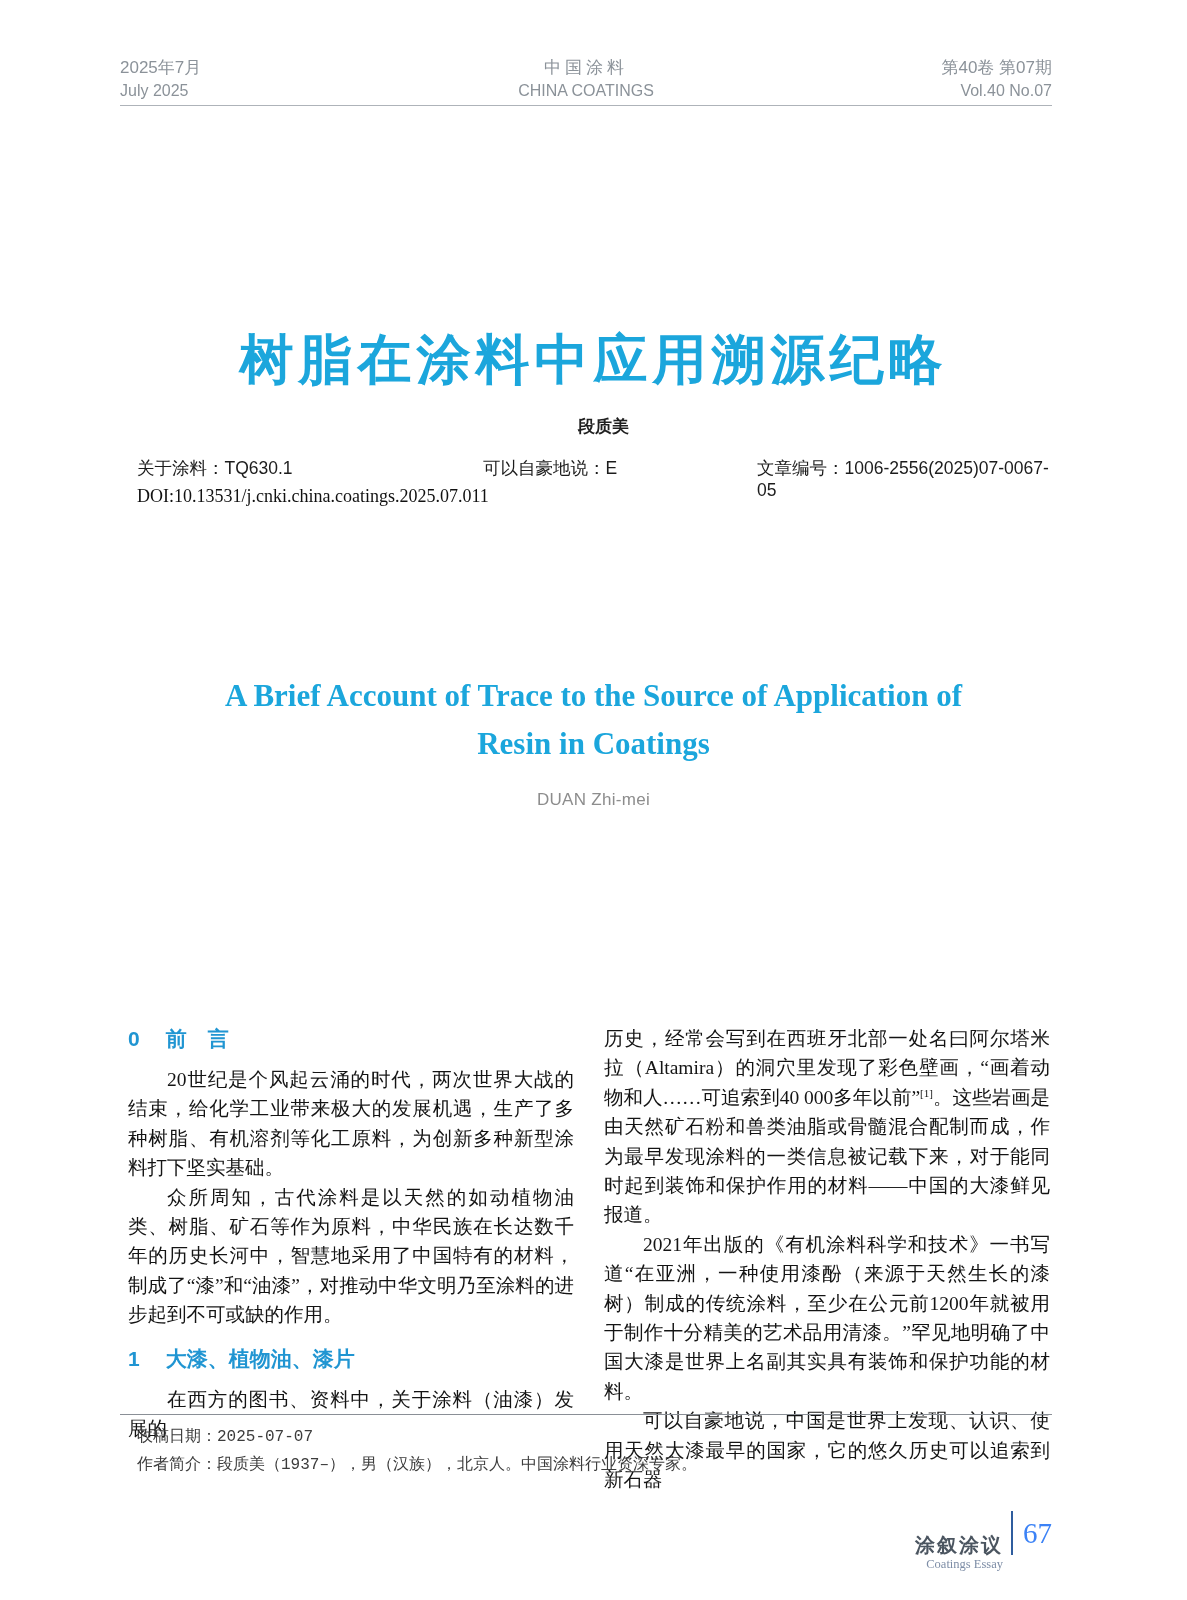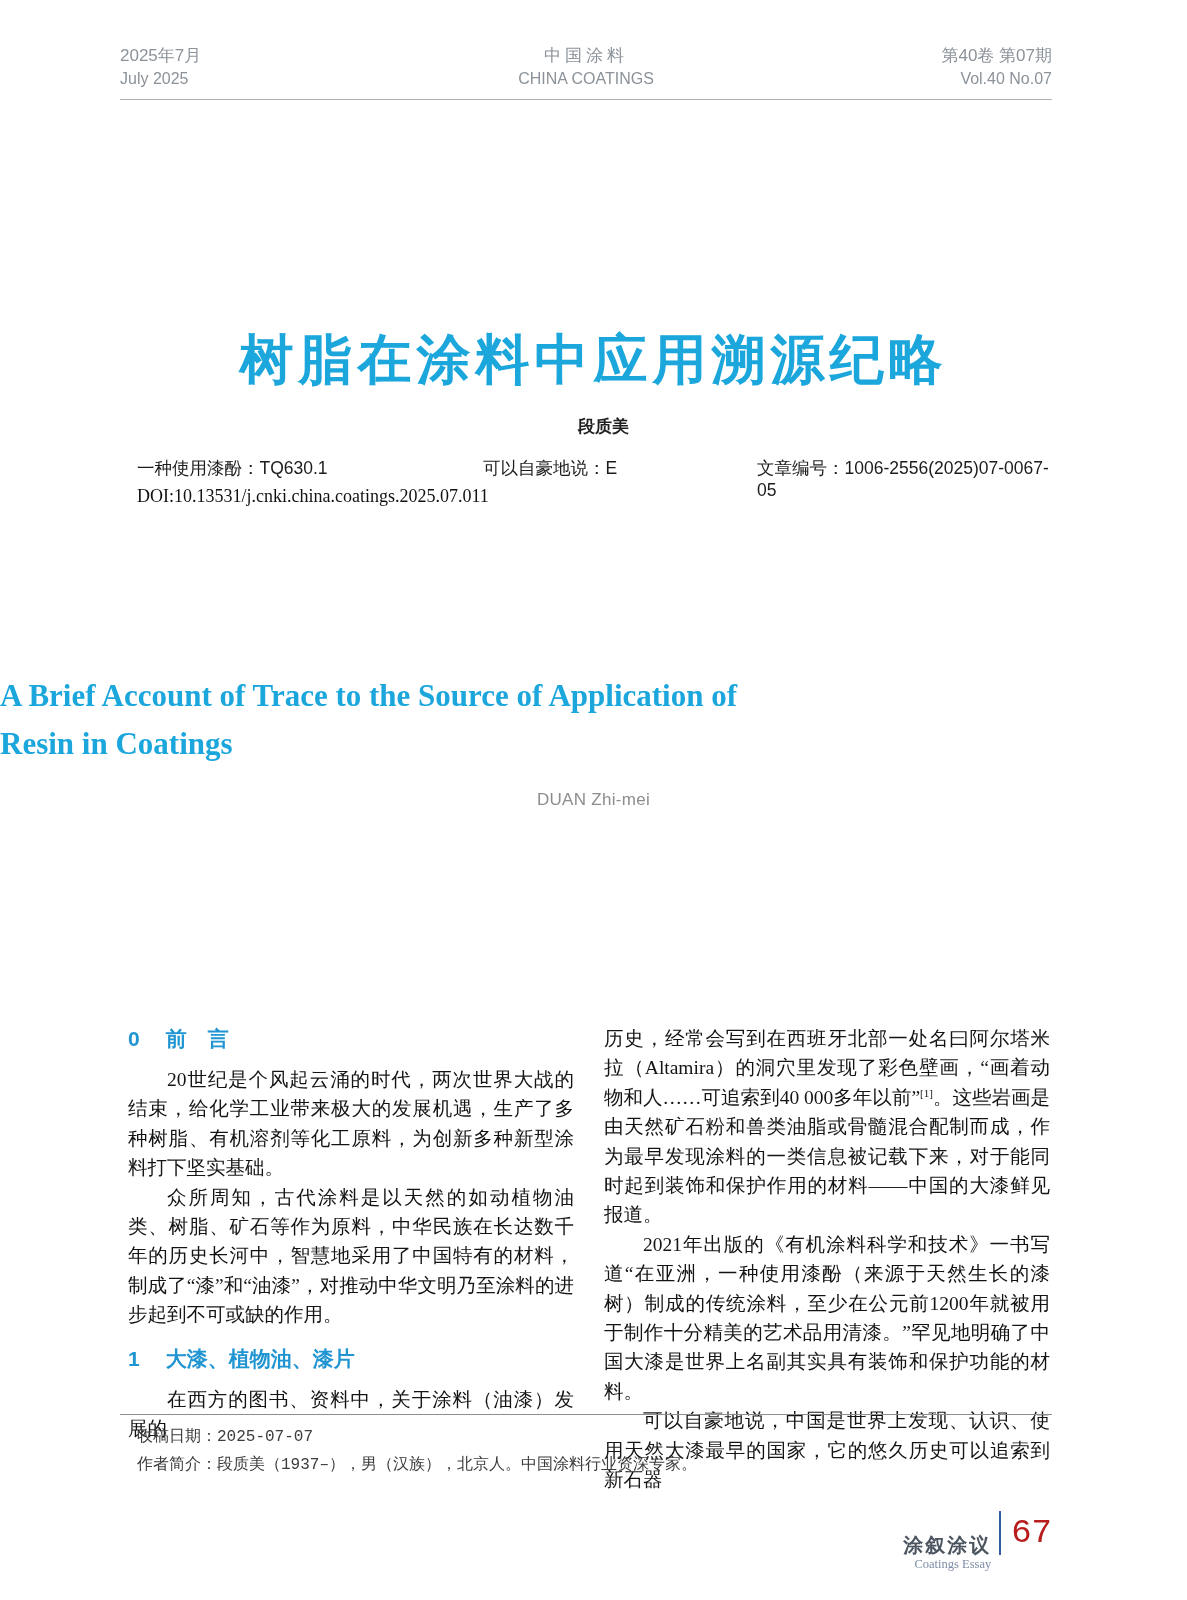--- a/index.html
+++ b/index.html
@@ -4,22 +4,22 @@
 <style>
   * { margin:0; padding:0; box-sizing:border-box; }
   html, body { background:#ffffff; }
   .page {
     position:relative; width:1187px; height:1600px; margin:0 auto;
     background:#ffffff; overflow:hidden;
     font-family:"Liberation Serif","DejaVu Serif",serif; color:#141414;
   }
   
   .header {
-    position:absolute; top:44px; left:120px; width:932px;
-    padding-bottom:9px; border-bottom:1px solid #aeb3b9;
+    position:absolute; top:56px; left:120px; width:932px;
+    padding-bottom:3px; border-bottom:1px solid #aeb3b9;
     display:grid; grid-template-columns:1fr auto 1fr;
     font-family:"Liberation Sans","DejaVu Sans",sans-serif; color:#8b9299;
   }
   .header .hcol { line-height:23px; font-size:17px; }
   .header .hcol.center { text-align:center; letter-spacing:4px; }
   .header .hcol.center .en { letter-spacing:0; }
   .header .hcol.right { text-align:right; }
   .header .en { font-size:16px; }
   
   .title-cn {
@@ -38,21 +38,21 @@
     font-size:17.5px; color:#1c1c1c;
   }
   .meta-row .m1 { position:absolute; left:17px; }
   .meta-row .m2 { position:absolute; left:363px; }
   .meta-row .m3 { position:absolute; left:637px; }
   .doi-line {
     position:absolute; top:486px; left:137px;
     font-size:18px; color:#111111;
   }
   .title-en {
-    position:absolute; top:672px; left:0; width:100%; text-align:left;
+    position:absolute; top:672px; left:0; width:100%; text-align:center;
     font-weight:bold; font-size:31px; line-height:48px; color:#1ba6dc;
     font-family:"Liberation Serif","DejaVu Serif",serif;
   }
   .author-en {
     position:absolute; top:790px; left:0; width:100%; text-align:center;
     font-family:"Liberation Sans","DejaVu Sans",sans-serif;
     font-size:17px; color:#8d8d8d; letter-spacing:.3px;
   }
   
   .body-cols {
@@ -83,21 +83,21 @@
     position:absolute; top:1494px; right:135px;
     display:flex; align-items:center;
   }
   .pf-stack { text-align:right;margin-top:40px; }
   .pf-cn {
     font-family:"Liberation Sans","DejaVu Sans",sans-serif; font-weight:bold;
     font-size:20px; letter-spacing:2px; color:#4b5560; line-height:23px;
   }
   .pf-en { font-size:12.5px; color:#7d8da6; line-height:15px; }
   .pf-bar { width:2px; height:44px; background:#2f5d9e; margin:0 10px 0 8px; }
-  .pf-num { font-size:34px; color:#b91c1c; font-family:Liberation Mono, monospace; }
+  .pf-num { font-size:29px; color:#3b82f6; font-family:Liberation Serif, serif; }
 </style>
 </head>
 <body>
 
 <div class="page">
 
   <div class="header">
     <div class="hcol left">
       <div class="cn">2025年7月</div>
       <div class="en">July 2025</div>
@@ -109,21 +109,21 @@
     <div class="hcol right">
       <div class="cn">第40卷 第07期</div>
       <div class="en">Vol.40  No.07</div>
     </div>
   </div>
 
   <div class="title-cn">树脂在涂料中应用溯源纪略</div>
   <div class="author-cn">段质美</div>
 
   <div class="meta-row">
-    <span class="m1">一种使用漆酚：TQ630.1</span>
+    <span class="m1">关于涂料：TQ630.1</span>
     <span class="m2">可以自豪地说：E</span>
     <span class="m3">文章编号：1006-2556(2025)07-0067-05</span>
   </div>
   <div class="doi-line">DOI:10.13531/j.cnki.china.coatings.2025.07.011</div>
 
   <div class="title-en">
     <div>A Brief Account of Trace to the Source of Application of</div>
     <div>Resin in Coatings</div>
   </div>
   <div class="author-en">DUAN Zhi-mei</div>

